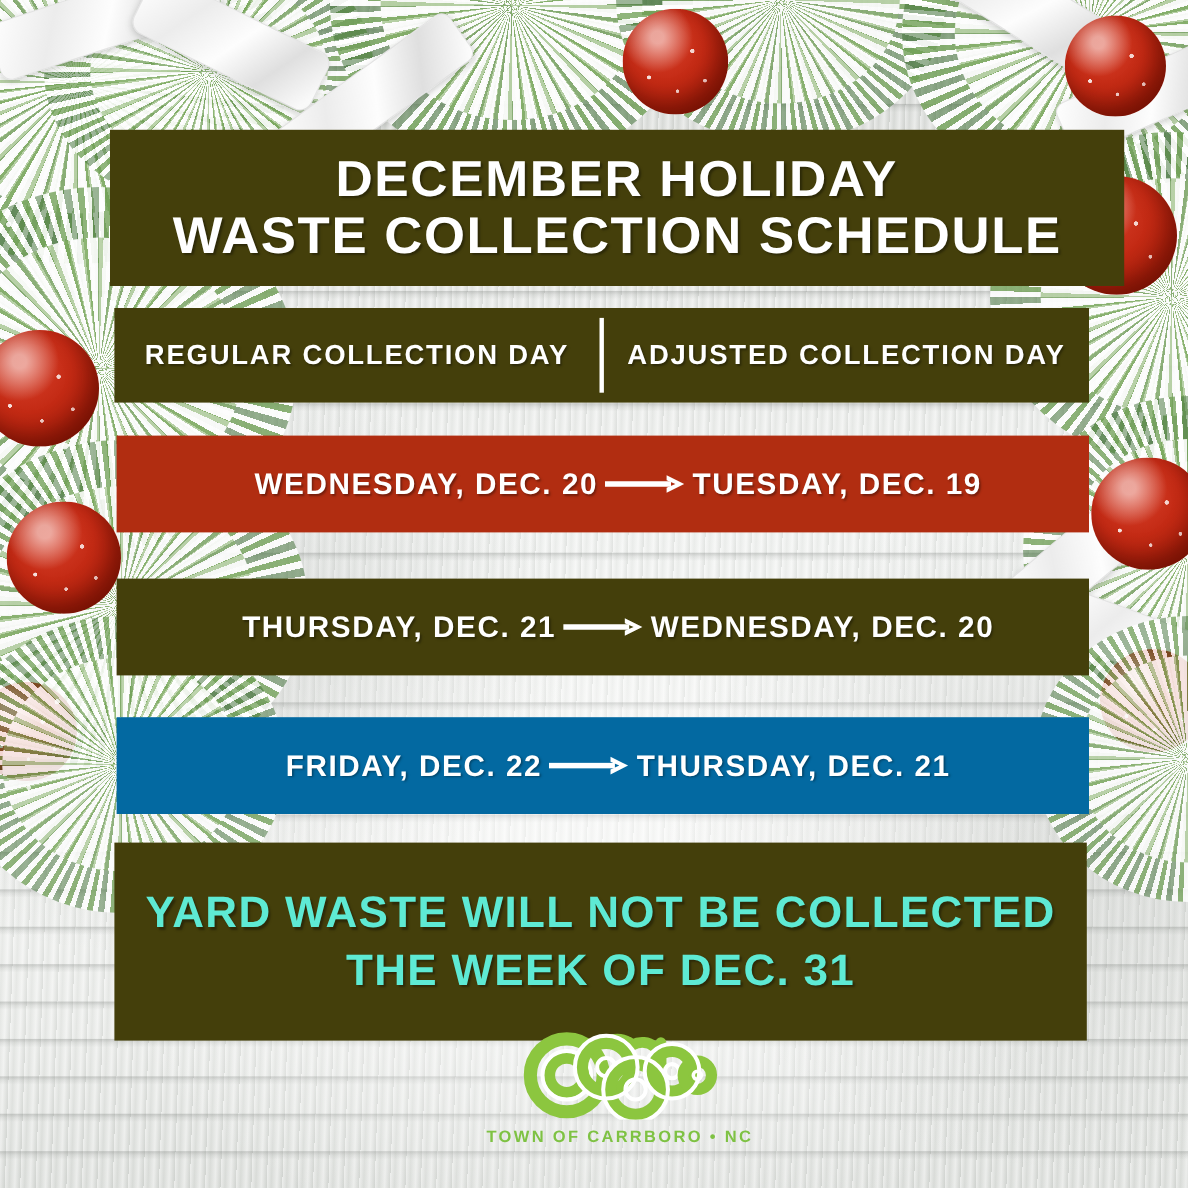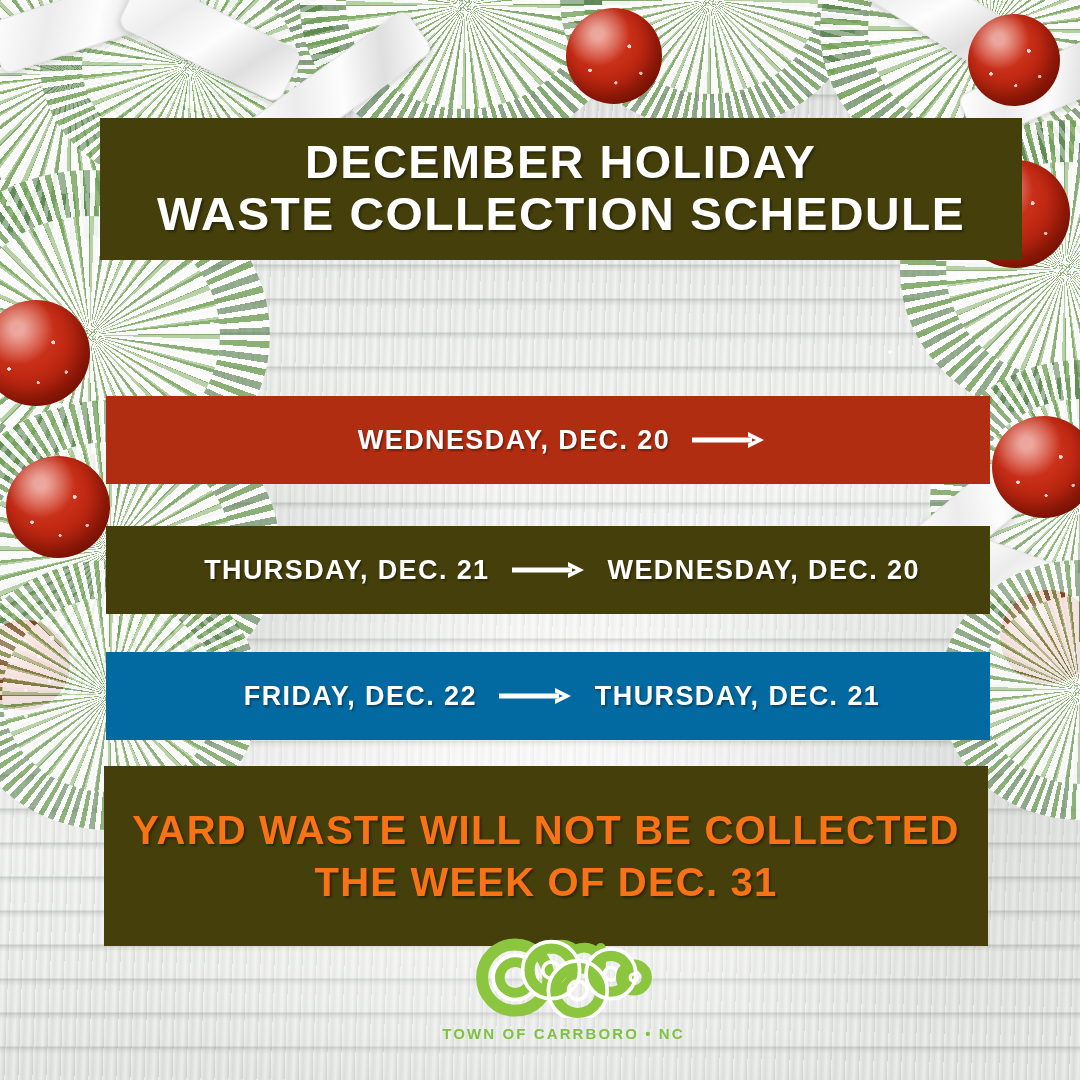--- a/index.html
+++ b/index.html
@@ -124,31 +124,31 @@
   .row-bar {
     left:106px; width:884px; height:88px;
     color:#fff; font-weight:700; font-size:27px; letter-spacing:1.4px;
     text-shadow:1.5px 1.5px 2px rgba(0,0,0,0.35);
     white-space:nowrap;
   }
   .row1 { top:396px; background:#b12d11; }
   .row2 { top:526px; background:#443f0b; }
   .row3 { top:652px; background:#0369a1; }
 
-  .row-inner { display:flex; justify-content:center; gap:22px; width:100%;padding-left:28px; }
+  .row-inner { display:flex; justify-content:center; gap:6px; width:100%;padding-left:28px; }
   .row-inner .from, .row-inner .to { display:inline-block; }
 
   .arrow-icon { display:inline-flex; align-items:center; flex:0 0 auto; }
 
   .notice-bar {
     left:104px; top:766px; width:884px; height:180px;
     background:#443f0b; flex-direction:column; gap:8px;
   }
   .notice-line {
-    color:#f97316; font-weight:700; font-size:40px; letter-spacing:1.2px;
+    color:#5eead4; font-weight:700; font-size:40px; letter-spacing:1.2px;
     text-shadow:2px 2px 2px rgba(0,0,0,0.35);
     text-align:center; white-space:nowrap; line-height:1.1;
   }
 
   
   .logo-wrap {
     position:absolute; left:0; right:0; top:926px;
     display:flex; flex-direction:column; align-items:center; z-index:6;padding-left:47px;
   }
   .logo-mark { width:190px; height:92px; display:block; }
@@ -202,30 +202,38 @@
   <div class="snowdots" style="left:0px; top:560px; width:260px; height:260px; opacity:.8;"></div>
 </div>
 
 <div id="content">
 
   <div class="bar title-bar">
     <div class="title-line">DECEMBER HOLIDAY</div>
     <div class="title-line l2">WASTE COLLECTION SCHEDULE</div>
   </div>
 
+  <div class="bar header-bar">
+    <div class="header-inner">
+      <div class="hcol">REGULAR COLLECTION DAY</div>
+      <div class="hdivider"></div>
+      <div class="hcol">ADJUSTED COLLECTION DAY</div>
+    </div>
+  </div>
 
   <div class="bar row-bar row1">
     <div class="row-inner">
       <span class="from">WEDNESDAY, DEC. 20</span>
       <span class="arrow-icon">
         <svg width="74" height="22" viewBox="0 0 74 22" aria-hidden="true">
           <rect x="0" y="8.5" width="60" height="5" fill="#ffffff"></rect>
           <path d="M56 3 L72 11 L56 19 L56 14.5 L64 11 L56 7.5 Z" fill="#ffffff"></path>
         </svg>
       </span>
+      <span class="to">TUESDAY, DEC. 19</span>
     </div>
   </div>
 
   <div class="bar row-bar row2">
     <div class="row-inner">
       <span class="from">THURSDAY, DEC. 21</span>
       <span class="arrow-icon">
         <svg width="74" height="22" viewBox="0 0 74 22" aria-hidden="true">
           <rect x="0" y="8.5" width="60" height="5" fill="#ffffff"></rect>
           <path d="M56 3 L72 11 L56 19 L56 14.5 L64 11 L56 7.5 Z" fill="#ffffff"></path>

